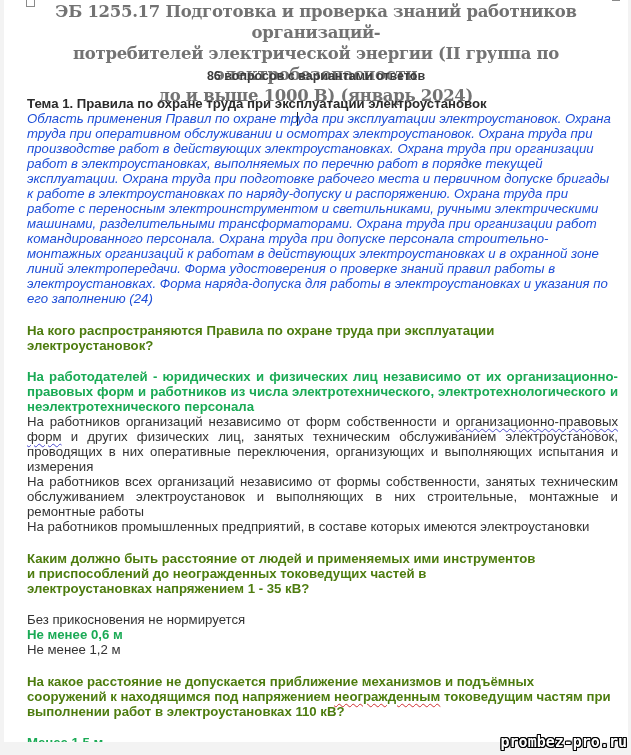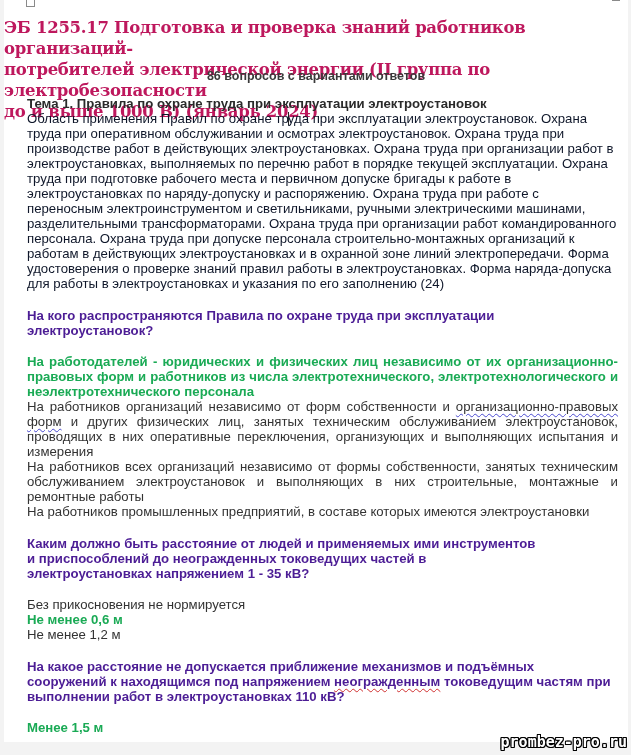--- a/index.html
+++ b/index.html
@@ -14,37 +14,37 @@
   }
   .corner-mark {
     position:absolute; left:22px; top:0px; width:7px; height:6px;
     border:1px solid #8a8a8a; border-top:none;
   }
   .corner-mark-r {
     position:absolute; right:8px; top:0px; width:8px; height:2px;
     border-top:1px solid #8a8a8a;
   }
   .doc-title {
-    position:absolute; left:0; top:17px; width:624px;
-    font-family:"DejaVu Serif", serif;
-    font-weight:bold; color:#be185d; font-size:16.5px; line-height:21px;
+    position:absolute; left:0; top:1px; width:624px;
+    text-align:center; font-family:"DejaVu Serif", serif;
+    font-weight:bold; color:#737373; font-size:16.5px; line-height:21px;
     letter-spacing:-0.3px;
   }
   .doc-subtitle {
     position:absolute; left:0; top:69px; width:624px; text-align:center;
     font-weight:bold; color:#3a3a3a; font-size:12.5px; line-height:14px;
   }
   .content {
     position:absolute; left:23px; top:96px; width:591px;
     color:#333; font-size:13.2px; line-height:15px;
   }
   .topic-title { text-align:left; font-weight:bold; color:#2a2a2a; }
-  .topic-desc { color:#0f172a; }
+  .topic-desc { color:#1d4ed8;font-style:italic; }
   .cursor { display:inline-block; width:1px; height:13px; background:#222; vertical-align:-2px; margin:0 -1px; }
-  .question { font-weight:bold; color:#4c1d95; margin-top:17px; width:520px;}
+  .question { font-weight:bold; color:#4d7c0f; margin-top:17px; width:520px;}
   .answers { margin-top:16px; }
   .answer { color:#333; }
   .answer.just { text-align:justify; }
   .answer.correct { color:#1aaa55; font-weight:bold; }
   .squiggle { text-decoration: underline wavy #4a4ad0; text-decoration-thickness:1px; text-underline-offset:2px; }
   .squiggle-red { text-decoration: underline wavy #d03030; text-decoration-thickness:1px; text-underline-offset:2px; }
   .q3 { width:585px; }
   .watermark {
     position:absolute; right:4px; bottom:4px;
     font-family:"DejaVu Sans Mono", monospace; font-weight:bold; font-size:15px;

